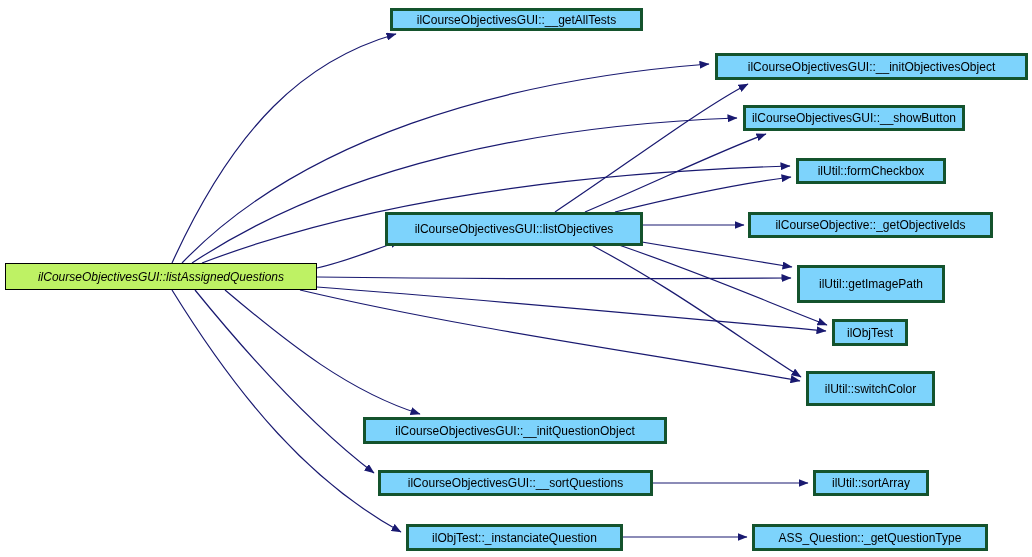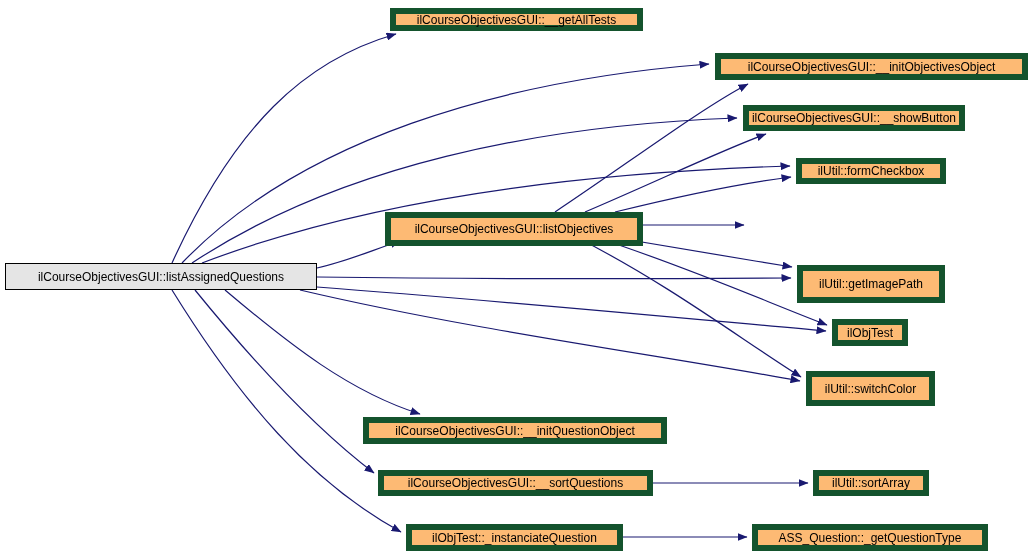--- a/index.html
+++ b/index.html
@@ -18,35 +18,36 @@
   .edges-layer {
     position: absolute;
     left: 0;
     top: 0;
     width: 1032px;
     height: 557px;
   }
   .node {
     position: absolute;
     box-sizing: border-box;
-    background: #fdba74;
-    border: 6px solid #14532d;
+    background: #7dd3fc;
+    border: 3px solid #14532d;
     color: #000000;
     font-size: 12px;
     line-height: 1;
     display: flex;
     align-items: center;
     justify-content: center;
     white-space: nowrap;
     cursor: pointer;
   }
   .node.selected {
-    background: #e5e5e5;
+    background: #bef264;
     border: 1px solid #000000;
     cursor: default;
+    font-style: italic;
   }
 </style>
 </head>
 <body>
 
 <div class="canvas">
 
   <svg class="edges-layer" viewBox="0 0 1032 557" xmlns="http://www.w3.org/2000/svg">
     <defs>
       <marker id="arrow" markerWidth="11" markerHeight="8" refX="9.5" refY="4" orient="auto" markerUnits="userSpaceOnUse">
@@ -82,20 +83,21 @@
   <div class="node" style="left:390px; top:8px; width:253px; height:23px">ilCourseObjectivesGUI::__getAllTests</div>
 
   <div class="node" style="left:715px; top:53px; width:313px; height:27px">ilCourseObjectivesGUI::__initObjectivesObject</div>
 
   <div class="node" style="left:743px; top:105px; width:222px; height:26px">ilCourseObjectivesGUI::__showButton</div>
 
   <div class="node" style="left:796px; top:158px; width:150px; height:26px">ilUtil::formCheckbox</div>
 
   <div class="node" style="left:385px; top:212px; width:258px; height:34px">ilCourseObjectivesGUI::listObjectives</div>
 
+  <div class="node" style="left:748px; top:212px; width:245px; height:26px">ilCourseObjective::_getObjectiveIds</div>
 
   <div class="node" style="left:797px; top:265px; width:148px; height:38px">ilUtil::getImagePath</div>
 
   <div class="node" style="left:832px; top:319px; width:76px; height:27px">ilObjTest</div>
 
   <div class="node" style="left:806px; top:371px; width:129px; height:35px">ilUtil::switchColor</div>
 
   <div class="node" style="left:363px; top:417px; width:304px; height:27px">ilCourseObjectivesGUI::__initQuestionObject</div>
 
   <div class="node" style="left:378px; top:470px; width:275px; height:26px">ilCourseObjectivesGUI::__sortQuestions</div>

